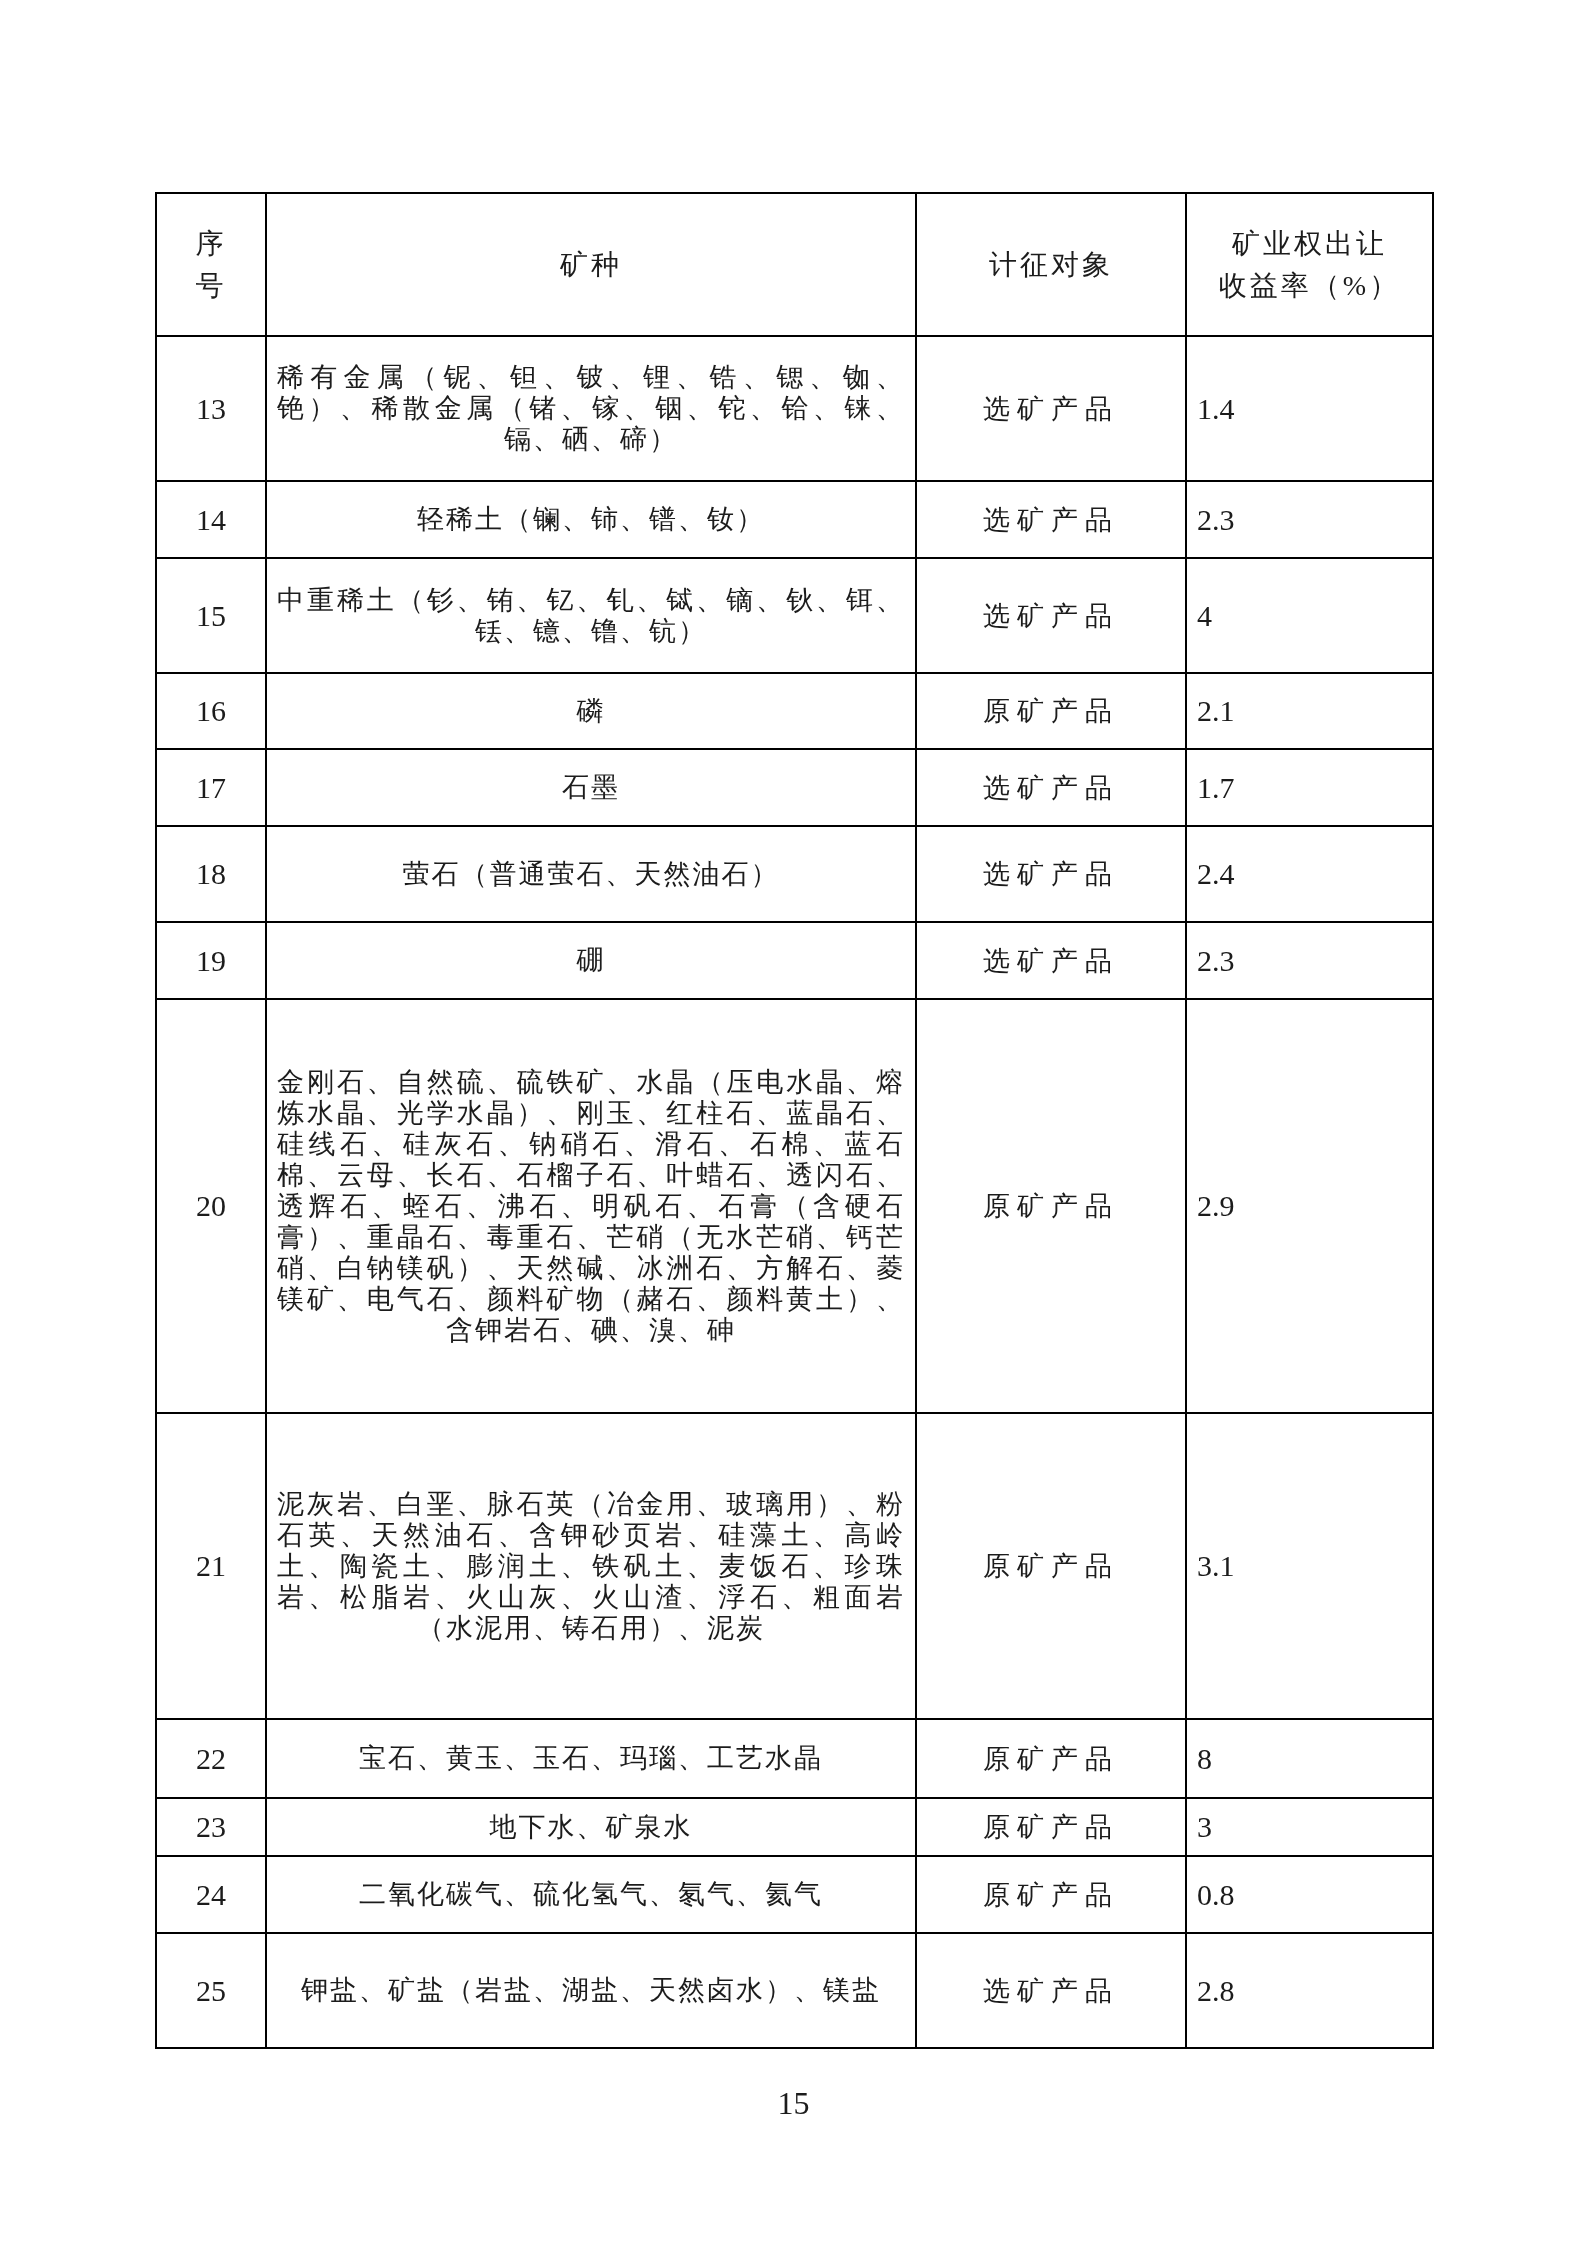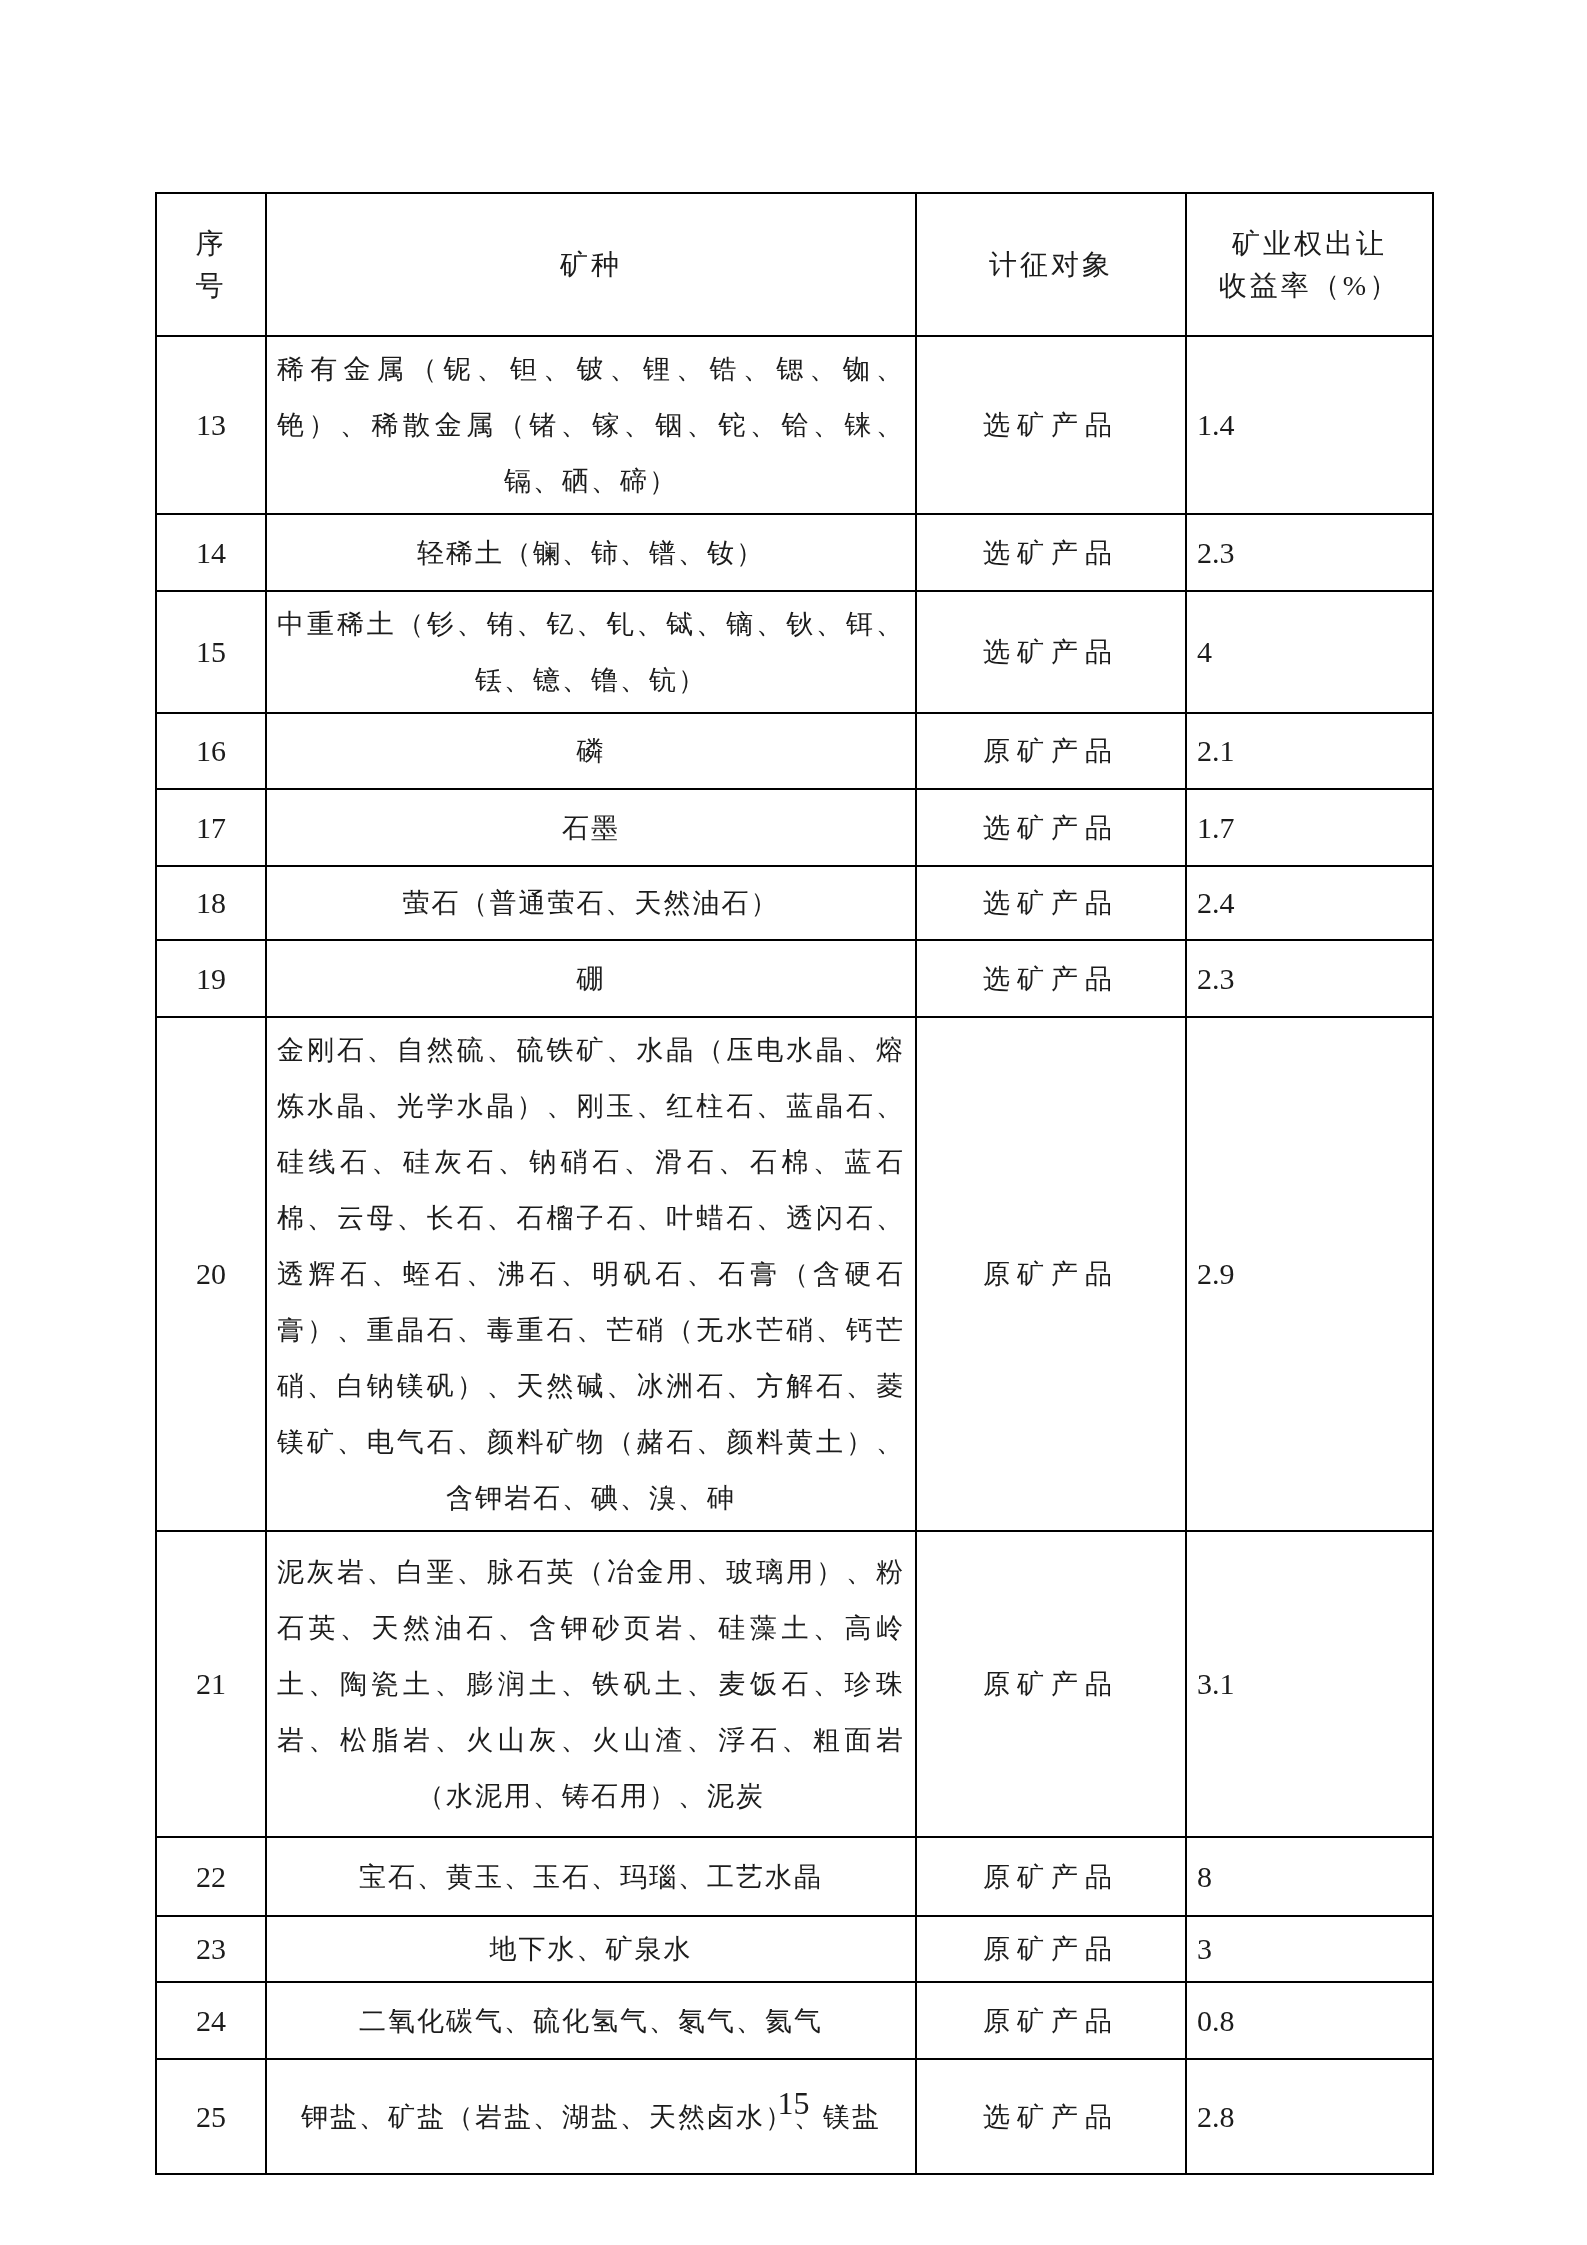--- a/index.html
+++ b/index.html
@@ -42,21 +42,21 @@
   .pre { white-space: pre-line; }
   
   td.no {
     font-size: 30px;
     text-align: center;
     letter-spacing: 0;
     padding: 4px 2px;
   }
   td.mineral {
     font-size: 27px;
-    line-height: 56px;
+    line-height: 31px;
     letter-spacing: 2px;
     text-align: justify;
     text-align-last: center;
     text-justify: inter-character;
   }
   td.object {
     font-size: 27px;
     letter-spacing: 7px;
     text-align: center;
   }
@@ -119,21 +119,21 @@
         <td class="mineral">磷</td>
         <td class="object">原矿产品</td>
         <td class="rate">2.1</td>
       </tr>
       <tr style="height:77px;border-radius:16px;">
         <td class="no">17</td>
         <td class="mineral">石墨</td>
         <td class="object">选矿产品</td>
         <td class="rate">1.7</td>
       </tr>
-      <tr style="height:74px;">
+      <tr style="height:96px;">
         <td class="no">18</td>
         <td class="mineral">萤石（普通萤石、天然油石）</td>
         <td class="object">选矿产品</td>
         <td class="rate">2.4</td>
       </tr>
       <tr style="height:77px;">
         <td class="no">19</td>
         <td class="mineral">硼</td>
         <td class="object">选矿产品</td>
         <td class="rate">2.3</td>

